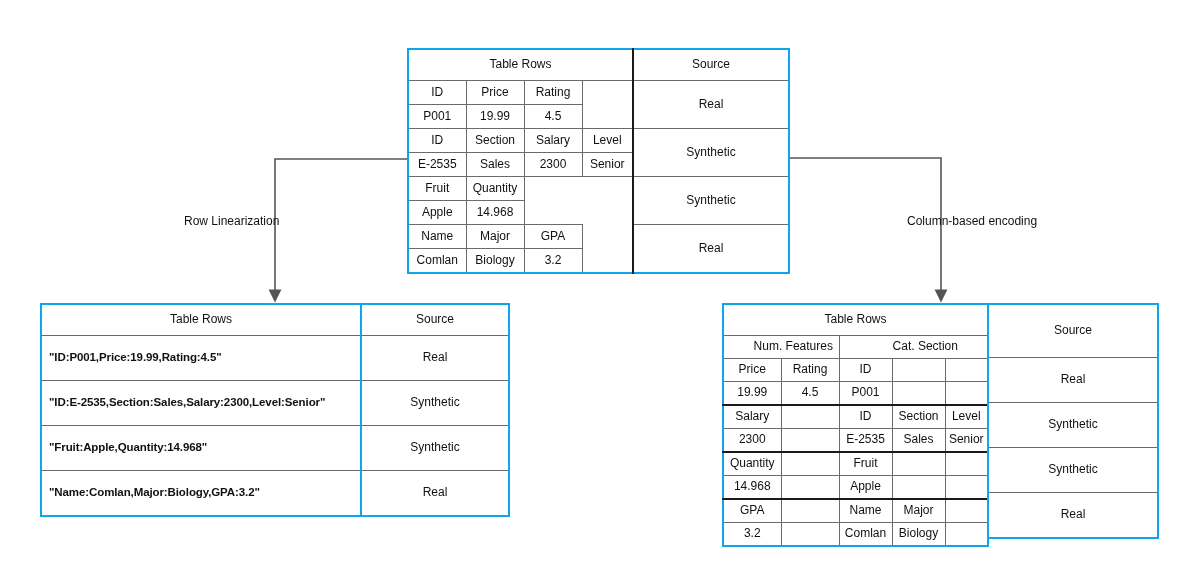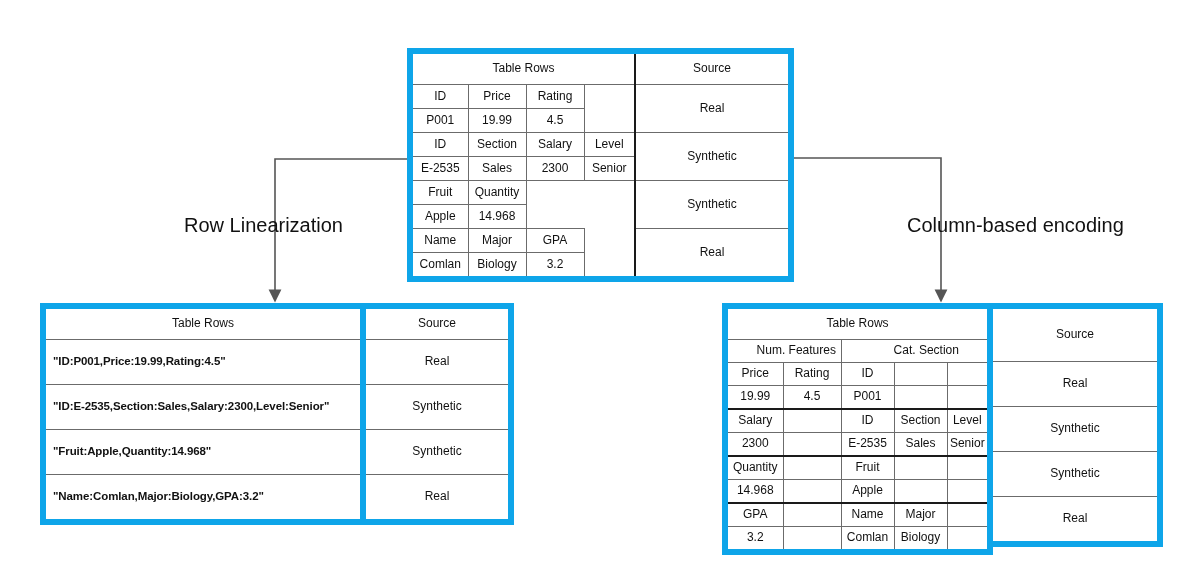--- a/index.html
+++ b/index.html
@@ -18,21 +18,21 @@
     border:1px solid #6b6b6b;
     font-size:12px;
     text-align:center;
     vertical-align:middle;
     padding:0;
     line-height:1.15;
     background:#ffffff;
   }
   .hdr{background:#b0dcef;}
   .nb{border:none !important;background:#ffffff;}
-  .outer{border:6px solid #0ea5e9;}
+  .outer{border:2px solid #0ea5e9;}
   .thickL{border-left:2px solid #1a1a1a !important;}
   .thickT{border-top:2px solid #1a1a1a !important;}
 
   
   .c-green{background:#d8e8d4;}
   .c-purple{background:#e4d5e8;}
   .c-yellow{background:#fdf0cf;margin-left:14px;}
   .c-blue{background:#dae8fc;}
 
   
@@ -67,21 +67,21 @@
   #br-rows{left:722px;top:303px;width:265px;}
   #br-rows td{height:22px;}
   #br-rows td.bighdr{height:30px;}
   #br-rows td.subhdr{height:22px;padding-left:24px;}
   #br-src{left:987px;top:303px;width:170px;}
   #br-src td{height:44px;font-size:12px;}
   #br-src td.hdrrow{height:52px;}
 
   
   .arrow-label{
-    position:absolute;font-size:20px;color:#111;white-space:nowrap;
+    position:absolute;font-size:12px;color:#111;white-space:nowrap;
   }
   #lbl-row-lin{left:184px;top:214px;}
   #lbl-col-enc{left:907px;top:214px;}
 </style>
 </head>
 <body>
 
 <svg class="connectors" viewBox="0 0 1202 573">
   <defs>
     <marker id="ah" markerWidth="10" markerHeight="10" refX="5" refY="5" orient="auto" markerUnits="strokeWidth">

